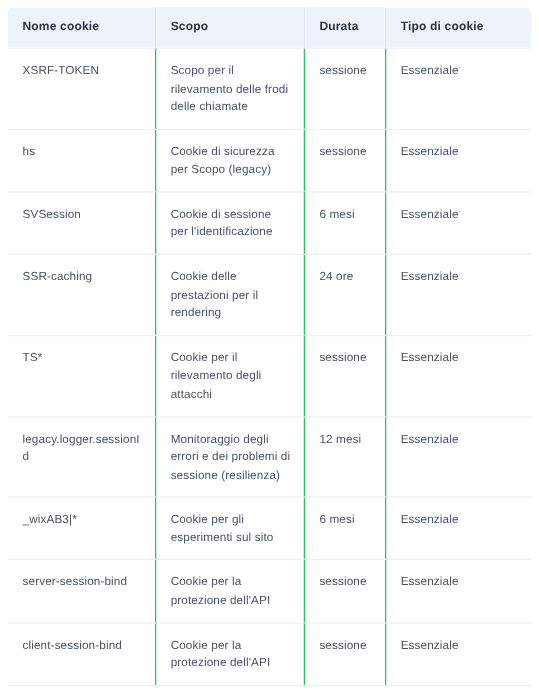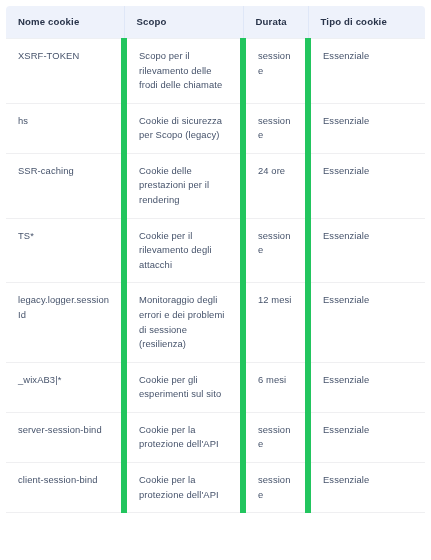--- a/index.html
+++ b/index.html
@@ -51,21 +51,21 @@
     border-bottom-left-radius: 0;
   }
   table.cookie-table thead th:last-child {
     border-top-right-radius: 4px;
   }
 
   table.cookie-table tbody td {
     font-size: 9.4px;
     color: #46536b;
     padding: 10px 10px 10px 12px;
-    border-right: 6px solid #22c55e;
+    border-right: 1px solid #22c55e;
     border-bottom: 1px solid #efeff1;
     vertical-align: top;
     line-height: 1.55;
     letter-spacing: 0.1px;
     word-wrap: break-word;
     overflow-wrap: anywhere;
   }
   table.cookie-table tbody td:last-child {
     border-right: none;
   }
@@ -106,20 +106,26 @@
           <td class="c-dur">sessione</td>
           <td class="c-type">Essenziale</td>
         </tr>
         <tr>
           <td class="c-name">hs</td>
           <td class="c-scope">Cookie di sicurezza per Scopo (legacy)</td>
           <td class="c-dur">sessione</td>
           <td class="c-type">Essenziale</td>
         </tr>
         <tr>
+          <td class="c-name">SVSession</td>
+          <td class="c-scope">Cookie di sessione per l'identificazione</td>
+          <td class="c-dur">6 mesi</td>
+          <td class="c-type">Essenziale</td>
+        </tr>
+        <tr>
           <td class="c-name">SSR-caching</td>
           <td class="c-scope">Cookie delle prestazioni per il rendering</td>
           <td class="c-dur">24 ore</td>
           <td class="c-type">Essenziale</td>
         </tr>
         <tr>
           <td class="c-name">TS*</td>
           <td class="c-scope">Cookie per il rilevamento degli attacchi</td>
           <td class="c-dur">sessione</td>
           <td class="c-type">Essenziale</td>

